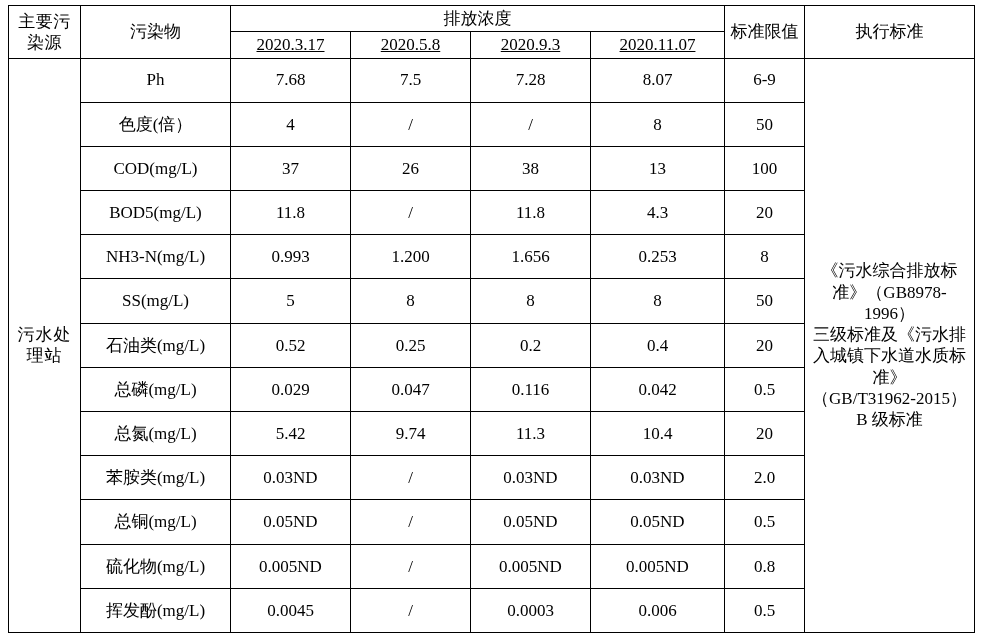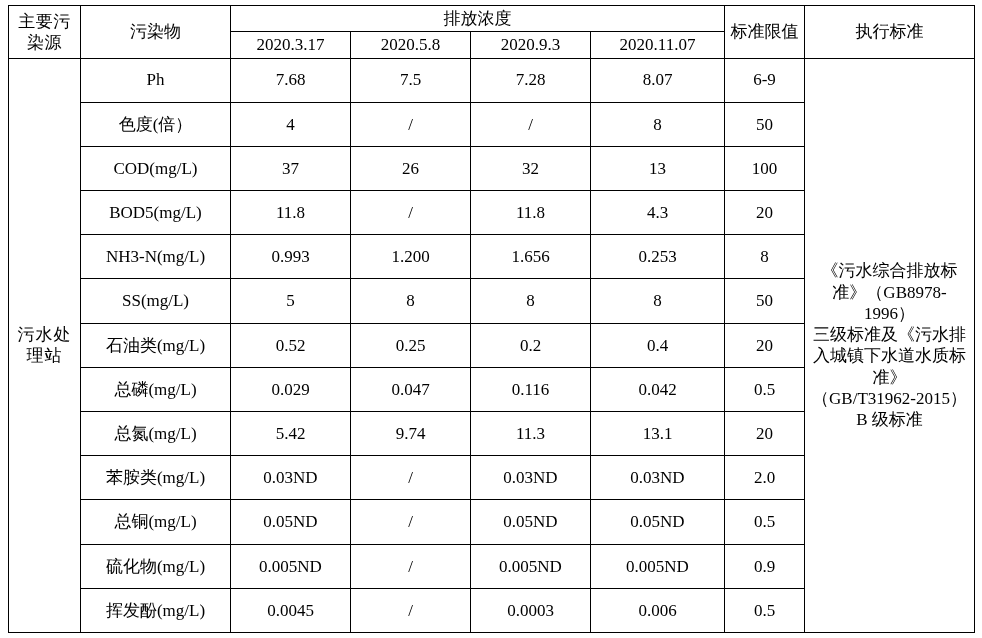--- a/index.html
+++ b/index.html
@@ -49,21 +49,21 @@
   col.c-limit    { width: 80px; }
   col.c-std      { width: 170px; }
 
   .hdr-source {
     font-size: 17px;
     line-height: 1.3;
     letter-spacing: 0.5px;
   }
   .hdr-poll { font-size: 18px; }
   .hdr-conc { font-size: 18px; margin-left: 20px; }
-  .hdr-date { font-size: 17px; }
+  .hdr-date { font-size: 17px; text-decoration: underline; }
   .hdr-limit {
     font-size: 17px;
     line-height: 1.3;
   }
   .hdr-std { font-size: 18px; }
 
   .cell-source {
     font-size: 18px;
     line-height: 1.6;
     letter-spacing: 1px;
@@ -133,21 +133,21 @@
         <td class="cell-val">4</td>
         <td class="cell-val">/</td>
         <td class="cell-val">/</td>
         <td class="cell-val">8</td>
         <td class="cell-val">50</td>
       </tr>
       <tr>
         <td class="cell-name">COD(mg/L)</td>
         <td class="cell-val">37</td>
         <td class="cell-val">26</td>
-        <td class="cell-val">32</td>
+        <td class="cell-val">38</td>
         <td class="cell-val">13</td>
         <td class="cell-val">100</td>
       </tr>
       <tr>
         <td class="cell-name">BOD5(mg/L)</td>
         <td class="cell-val">11.8</td>
         <td class="cell-val">/</td>
         <td class="cell-val">11.8</td>
         <td class="cell-val">4.3</td>
         <td class="cell-val">20</td>
@@ -182,21 +182,21 @@
         <td class="cell-val">0.047</td>
         <td class="cell-val">0.116</td>
         <td class="cell-val">0.042</td>
         <td class="cell-val">0.5</td>
       </tr>
       <tr>
         <td class="cell-name">总氮(mg/L)</td>
         <td class="cell-val">5.42</td>
         <td class="cell-val">9.74</td>
         <td class="cell-val">11.3</td>
-        <td class="cell-val">13.1</td>
+        <td class="cell-val">10.4</td>
         <td class="cell-val">20</td>
       </tr>
       <tr>
         <td class="cell-name">苯胺类(mg/L)</td>
         <td class="cell-val">0.03ND</td>
         <td class="cell-val">/</td>
         <td class="cell-val">0.03ND</td>
         <td class="cell-val">0.03ND</td>
         <td class="cell-val">2.0</td>
       </tr>
@@ -207,21 +207,21 @@
         <td class="cell-val">0.05ND</td>
         <td class="cell-val">0.05ND</td>
         <td class="cell-val">0.5</td>
       </tr>
       <tr>
         <td class="cell-name">硫化物(mg/L)</td>
         <td class="cell-val">0.005ND</td>
         <td class="cell-val">/</td>
         <td class="cell-val">0.005ND</td>
         <td class="cell-val">0.005ND</td>
-        <td class="cell-val">0.9</td>
+        <td class="cell-val">0.8</td>
       </tr>
       <tr>
         <td class="cell-name">挥发酚(mg/L)</td>
         <td class="cell-val">0.0045</td>
         <td class="cell-val">/</td>
         <td class="cell-val">0.0003</td>
         <td class="cell-val">0.006</td>
         <td class="cell-val">0.5</td>
       </tr>
     </tbody>

